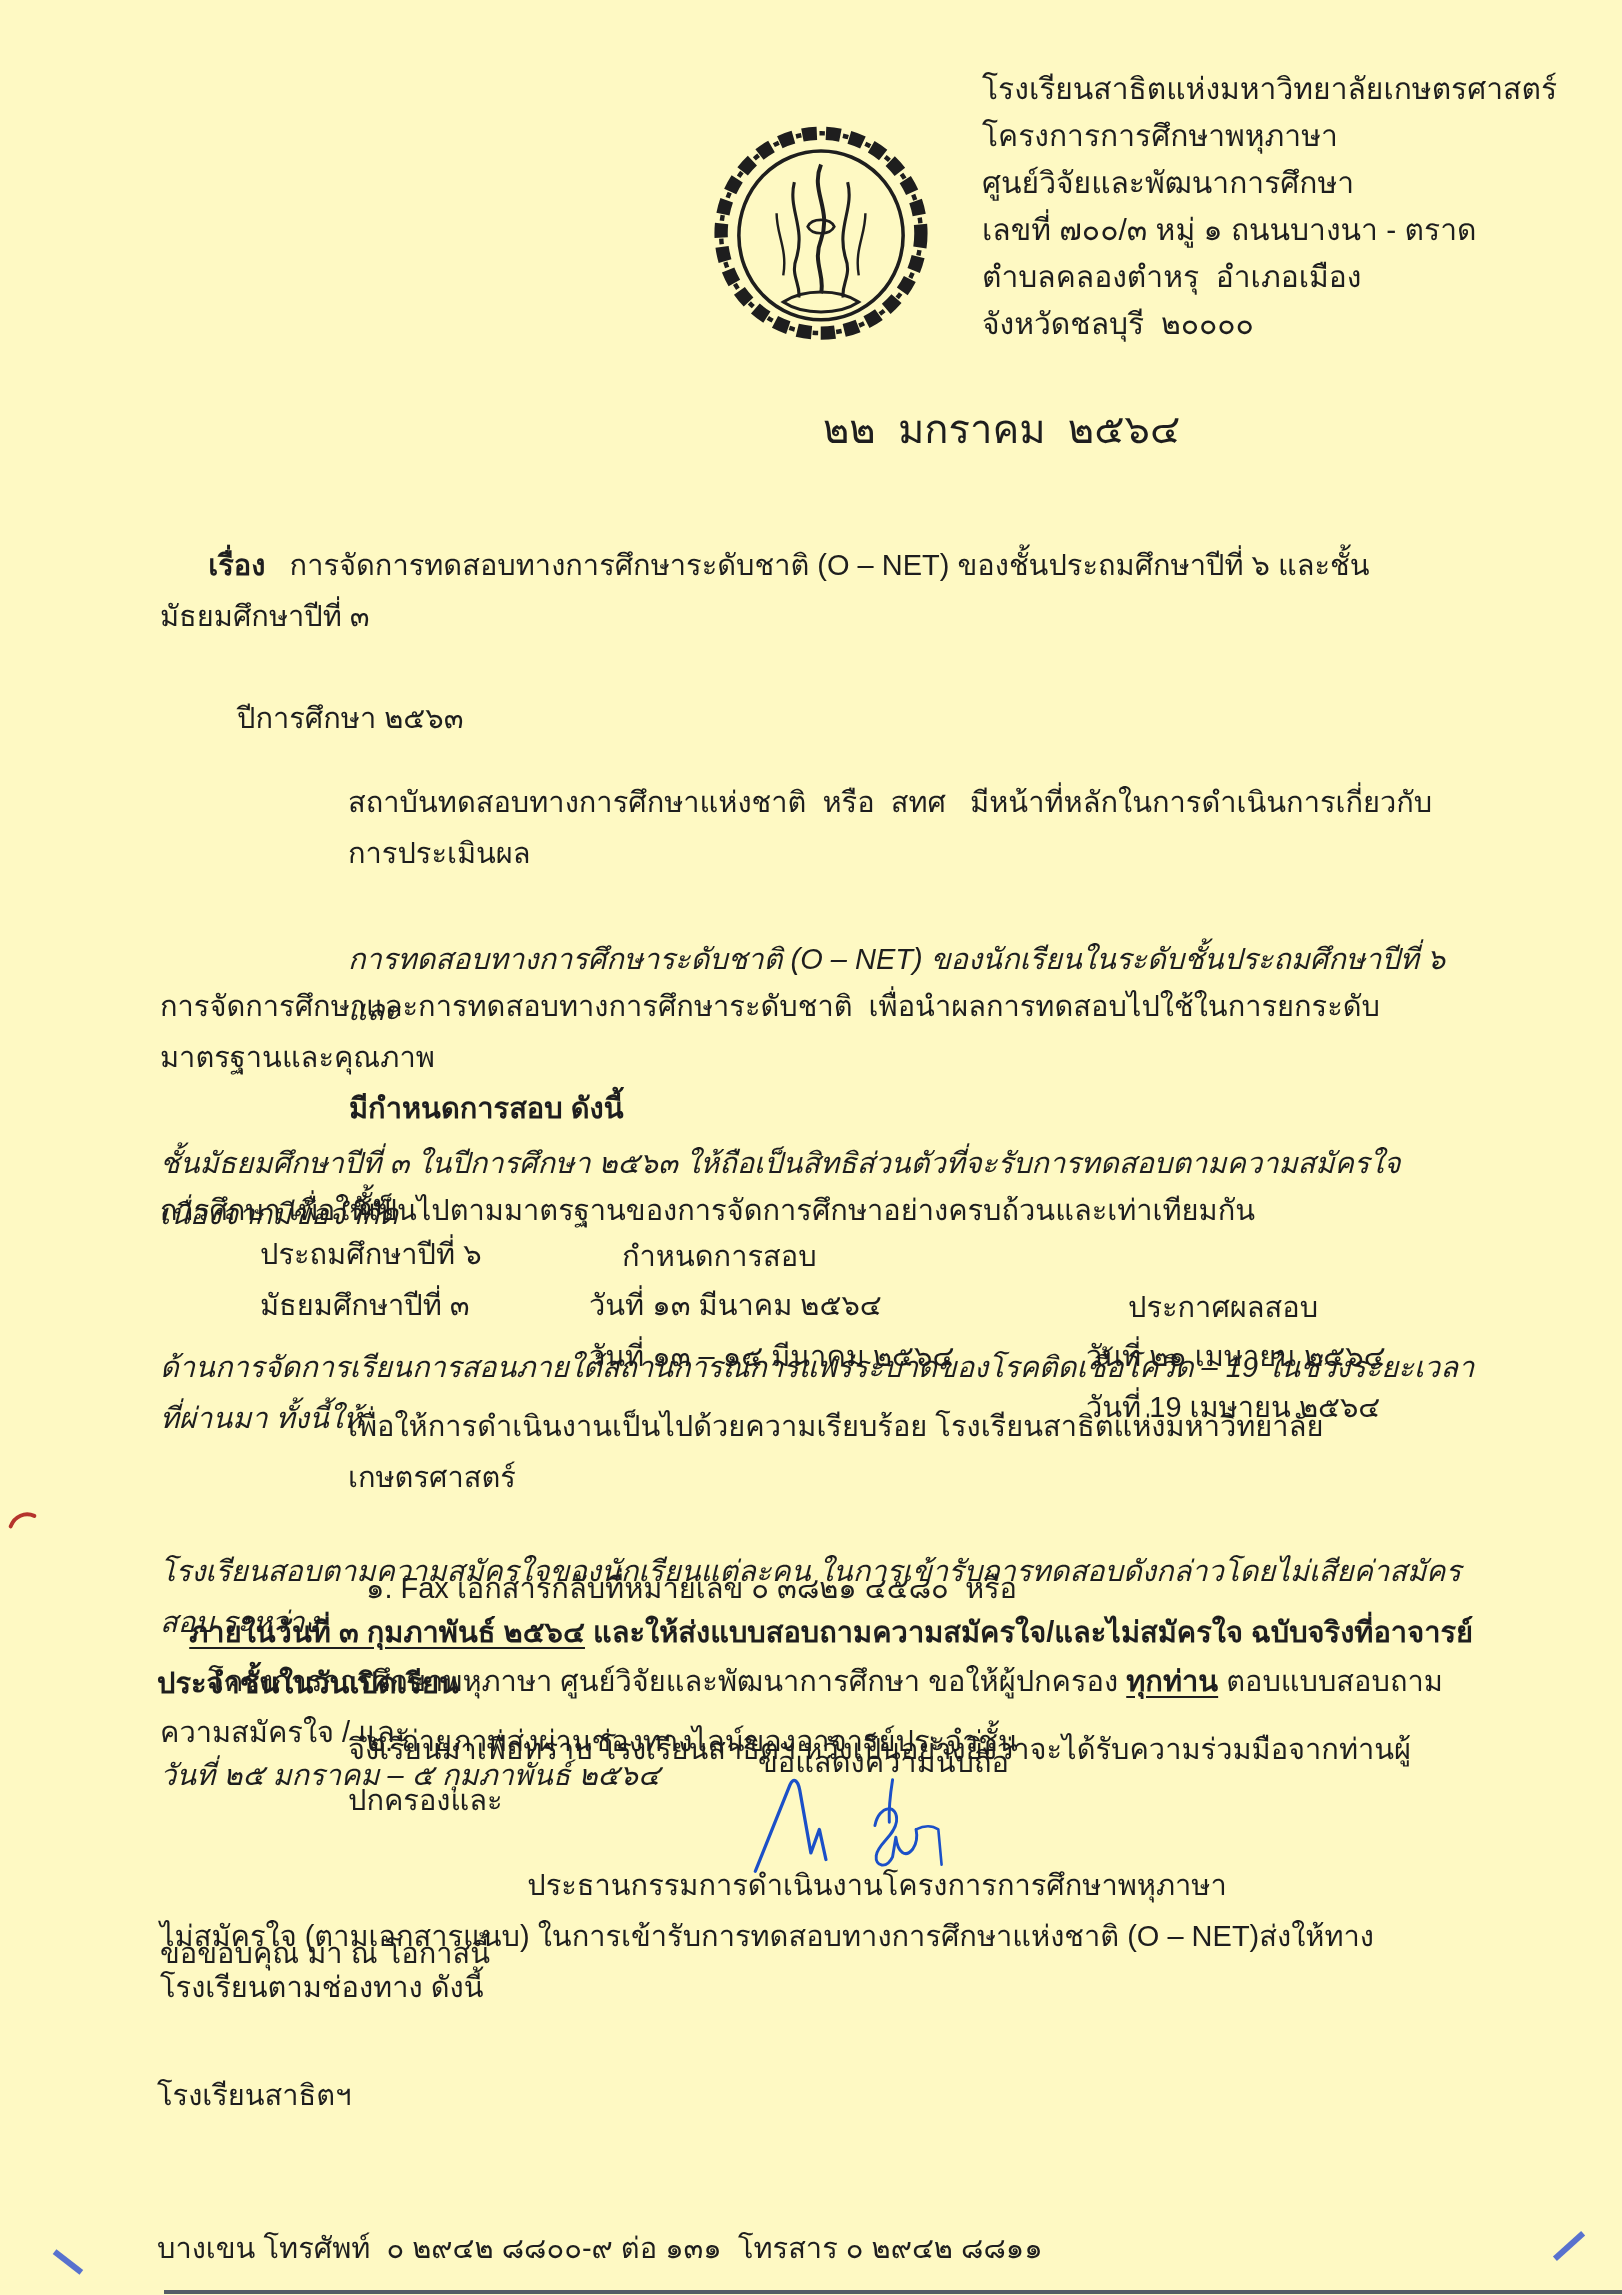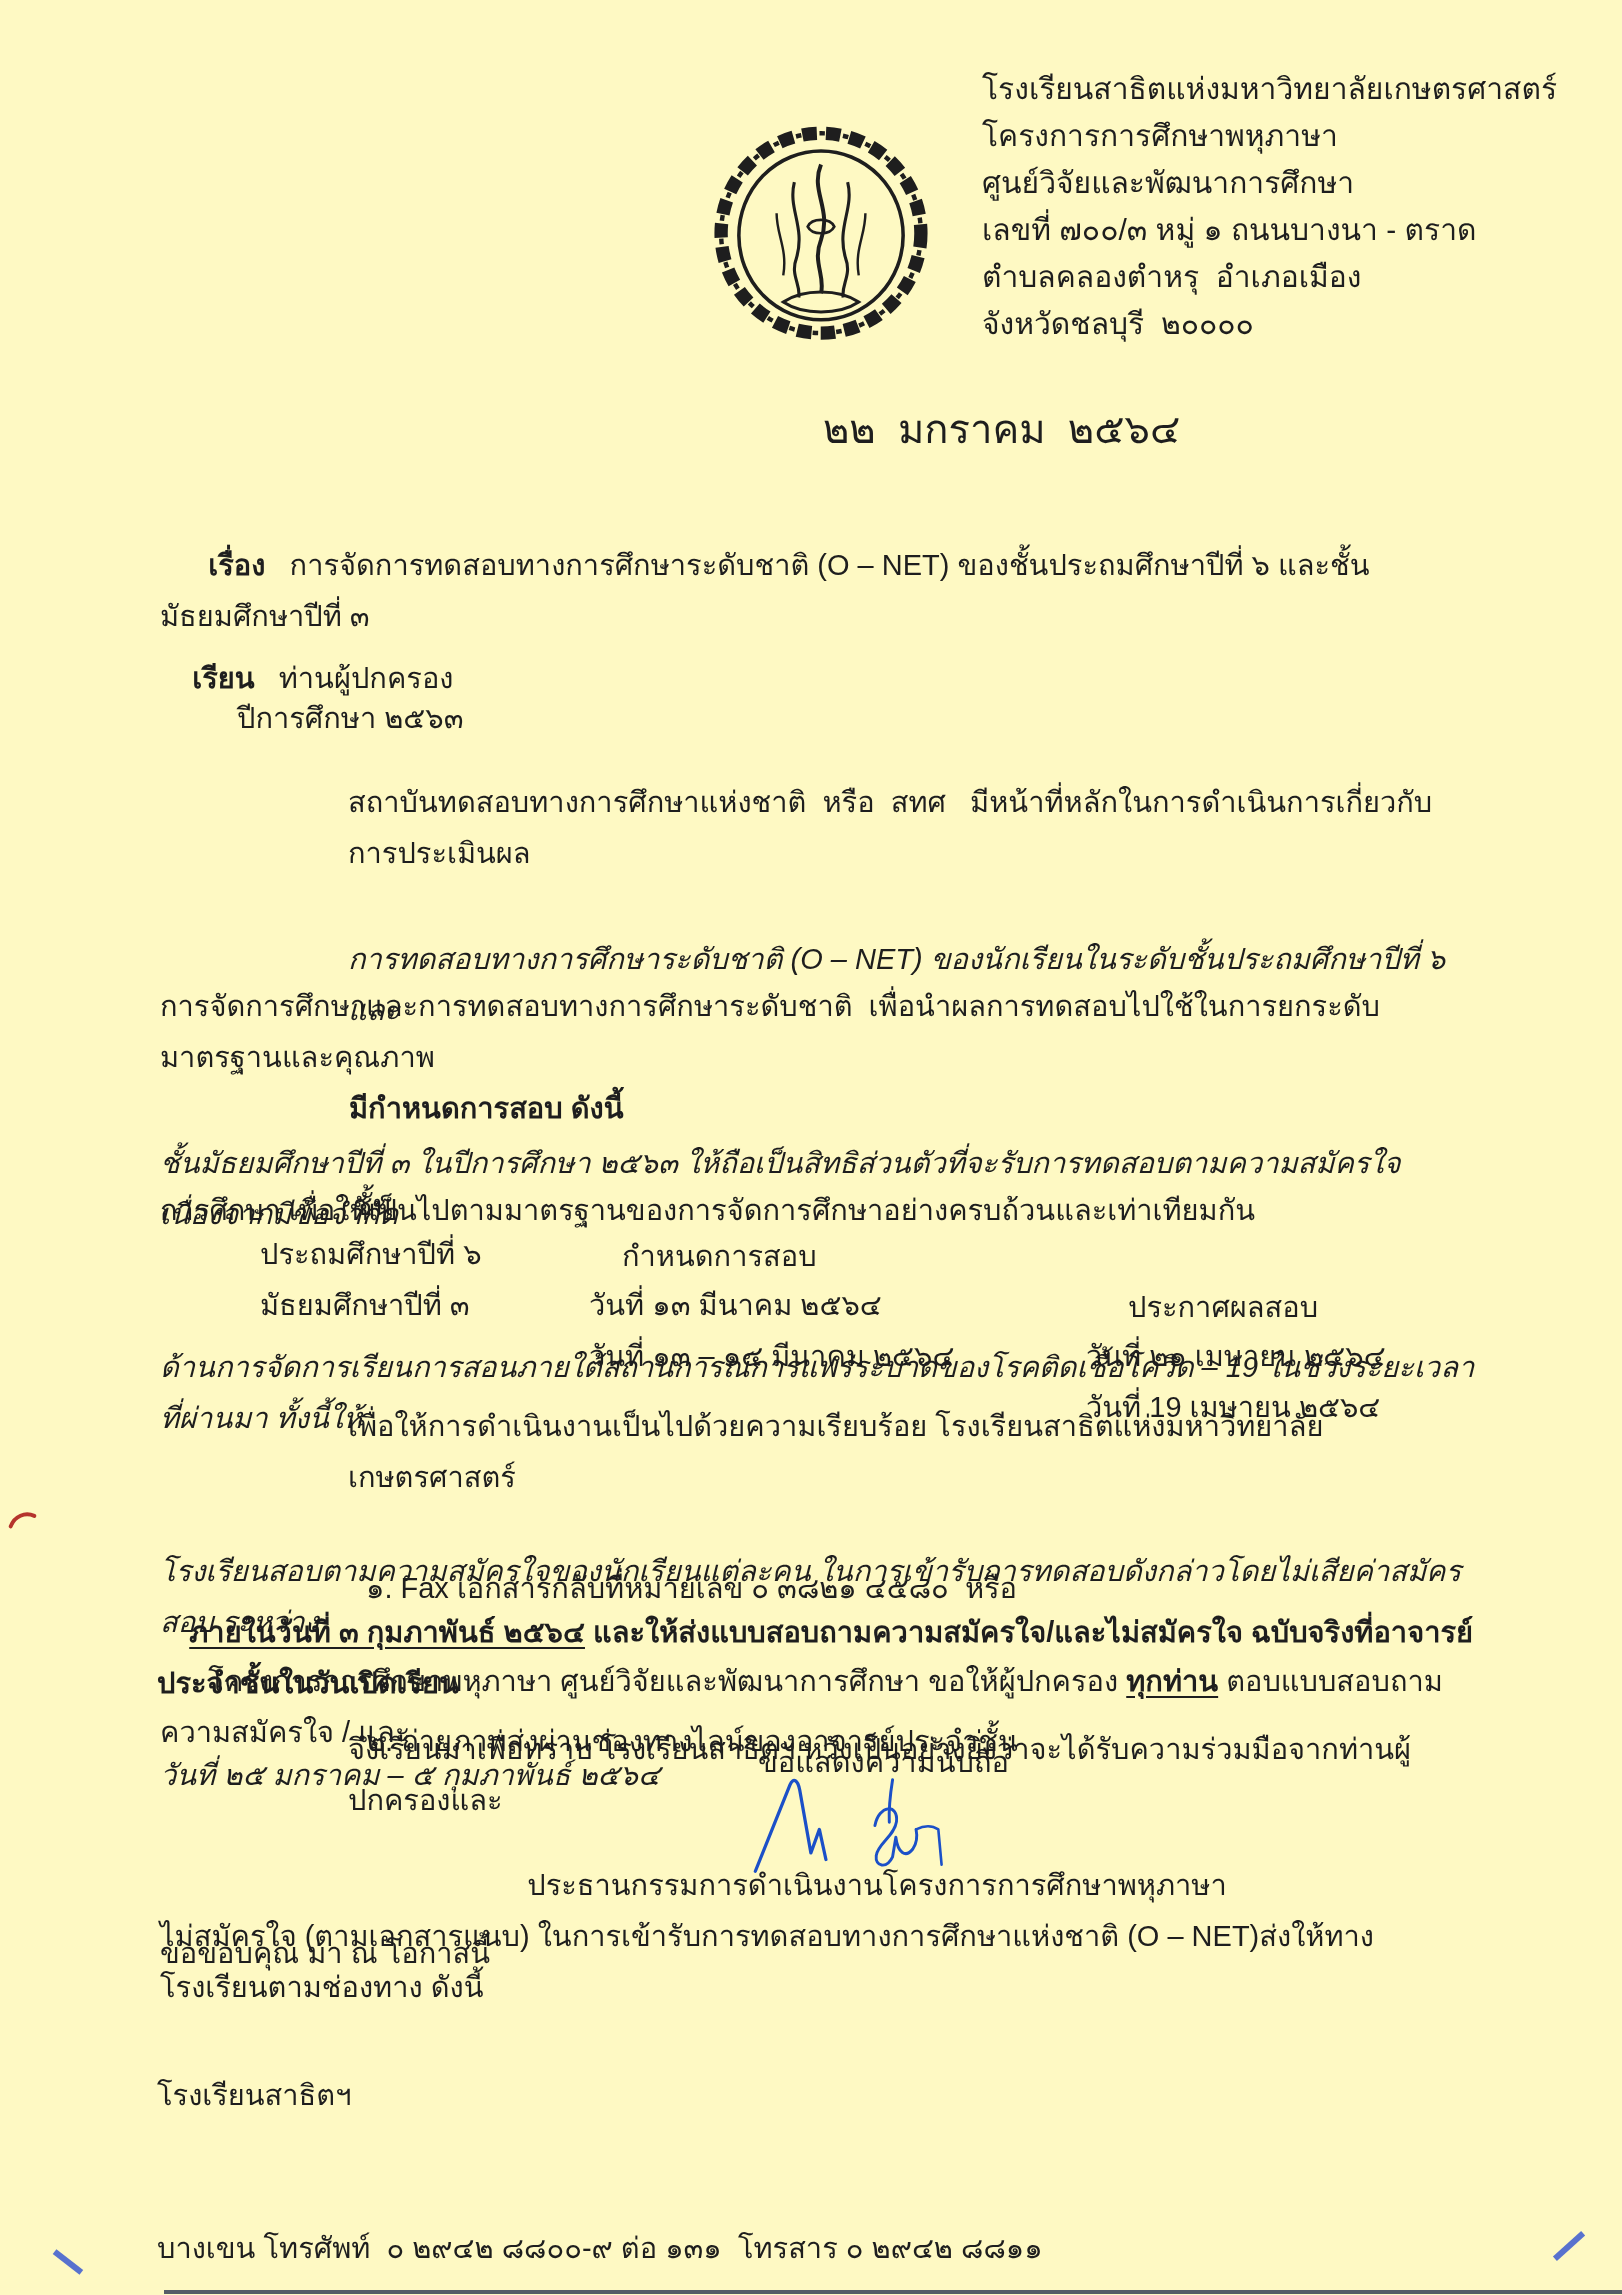--- a/index.html
+++ b/index.html
@@ -56,23 +56,20 @@
 
   <div class="abs body-txt" style="left:823px;top:404px;font-size:40px;">๒๒  มกราคม  ๒๕๖๔</div>
 
   <div class="abs" style="left:160px;top:489px;width:1315px;">
     <div class="body-txt">
       <span class="b">เรื่อง</span><span>&nbsp;&nbsp;&nbsp;</span><span>การจัดการทดสอบทางการศึกษาระดับชาติ (O – NET) ของชั้นประถมศึกษาปีที่ ๖ และชั้นมัธยมศึกษาปีที่ ๓</span>
     </div>
     <div class="body-txt" style="padding-left:77px;">ปีการศึกษา ๒๕๖๓</div>
   </div>
 
-  <div class="abs body-txt" style="left:160px;top:602px;">
-    <span class="b">เรียน</span><span>&nbsp;&nbsp;&nbsp;</span><span>ท่านผู้ปกครอง</span>
-  </div>
 
   <div class="abs body-txt" style="left:160px;top:675px;width:1319px;">
     <div class="line indent">สถาบันทดสอบทางการศึกษาแห่งชาติ  หรือ  สทศ   มีหน้าที่หลักในการดำเนินการเกี่ยวกับการประเมินผล</div>
     <div class="line">การจัดการศึกษาและการทดสอบทางการศึกษาระดับชาติ  เพื่อนำผลการทดสอบไปใช้ในการยกระดับมาตรฐานและคุณภาพ</div>
     <div class="line">การศึกษา เพื่อให้เป็นไปตามมาตรฐานของการจัดการศึกษาอย่างครบถ้วนและเท่าเทียมกัน</div>
   </div>
 
   <div class="abs body-txt" style="left:160px;top:832px;width:1319px;font-style:italic;">
     <div class="line indent">การทดสอบทางการศึกษาระดับชาติ (O – NET) ของนักเรียนในระดับชั้นประถมศึกษาปีที่ ๖ และ</div>
     <div class="line">ชั้นมัธยมศึกษาปีที่ ๓ ในปีการศึกษา ๒๕๖๓ ให้ถือเป็นสิทธิส่วนตัวที่จะรับการทดสอบตามความสมัครใจ เนื่องจากมีข้อจำกัด</div>

